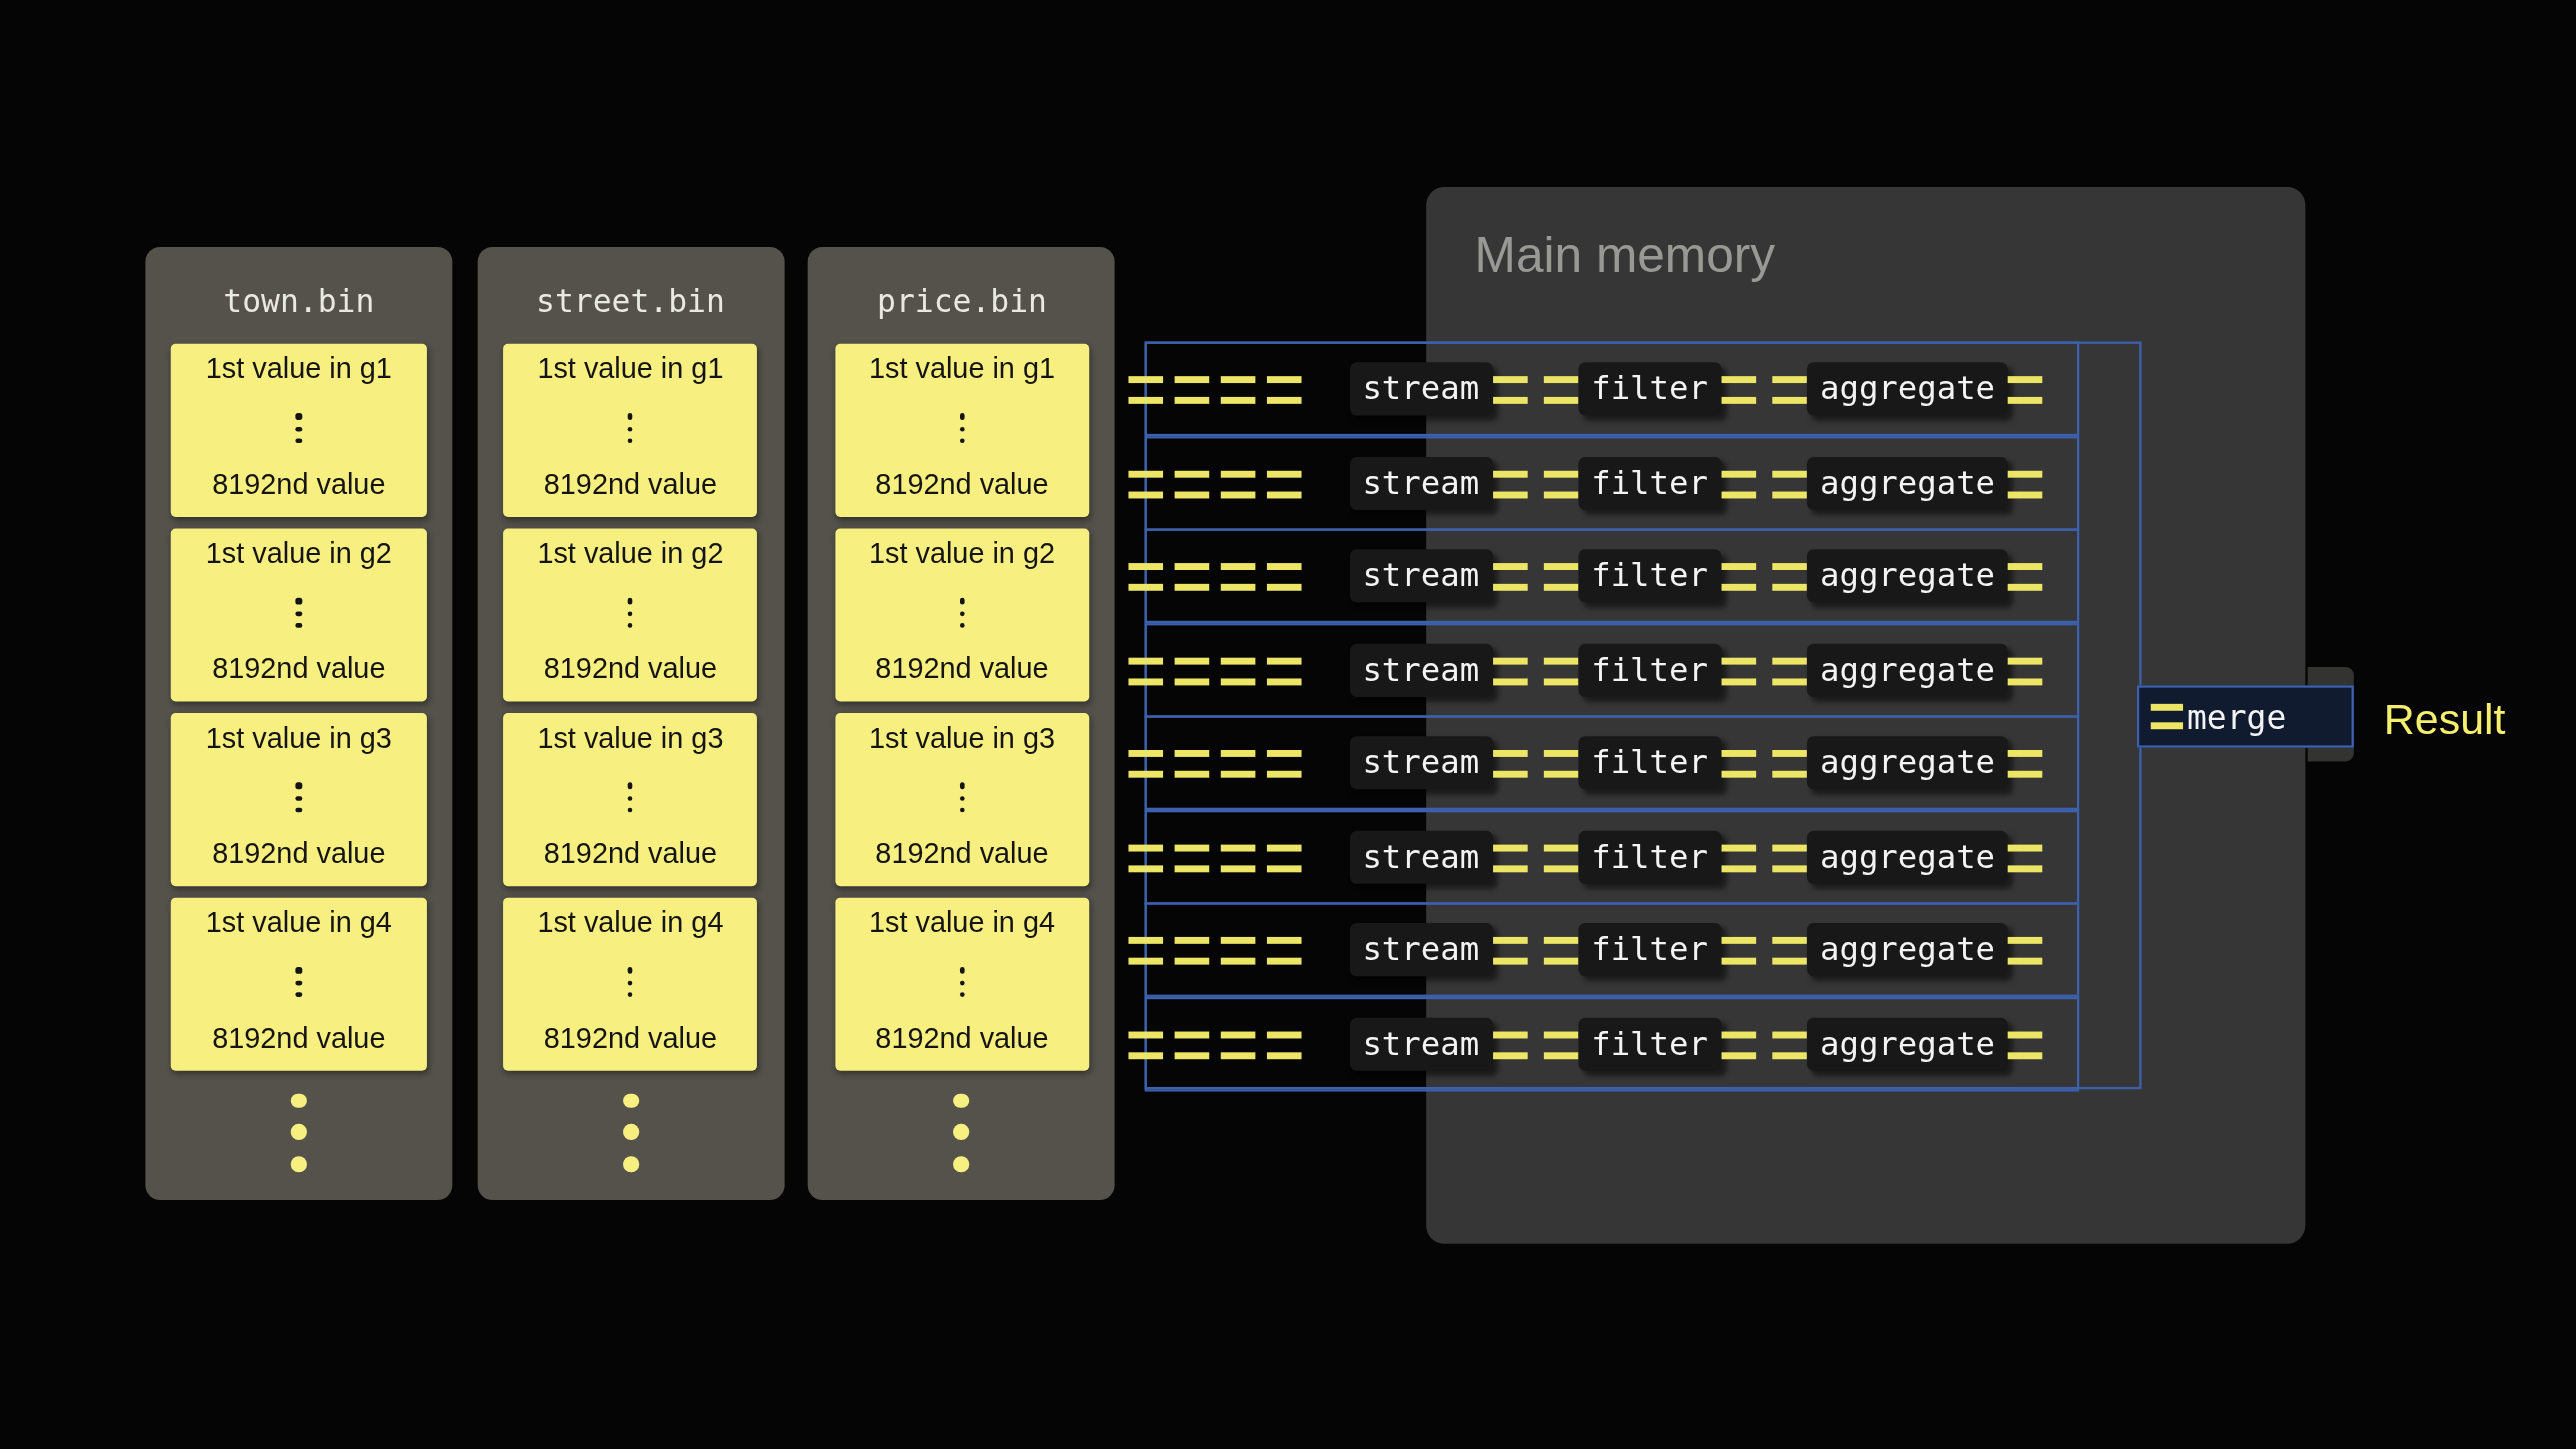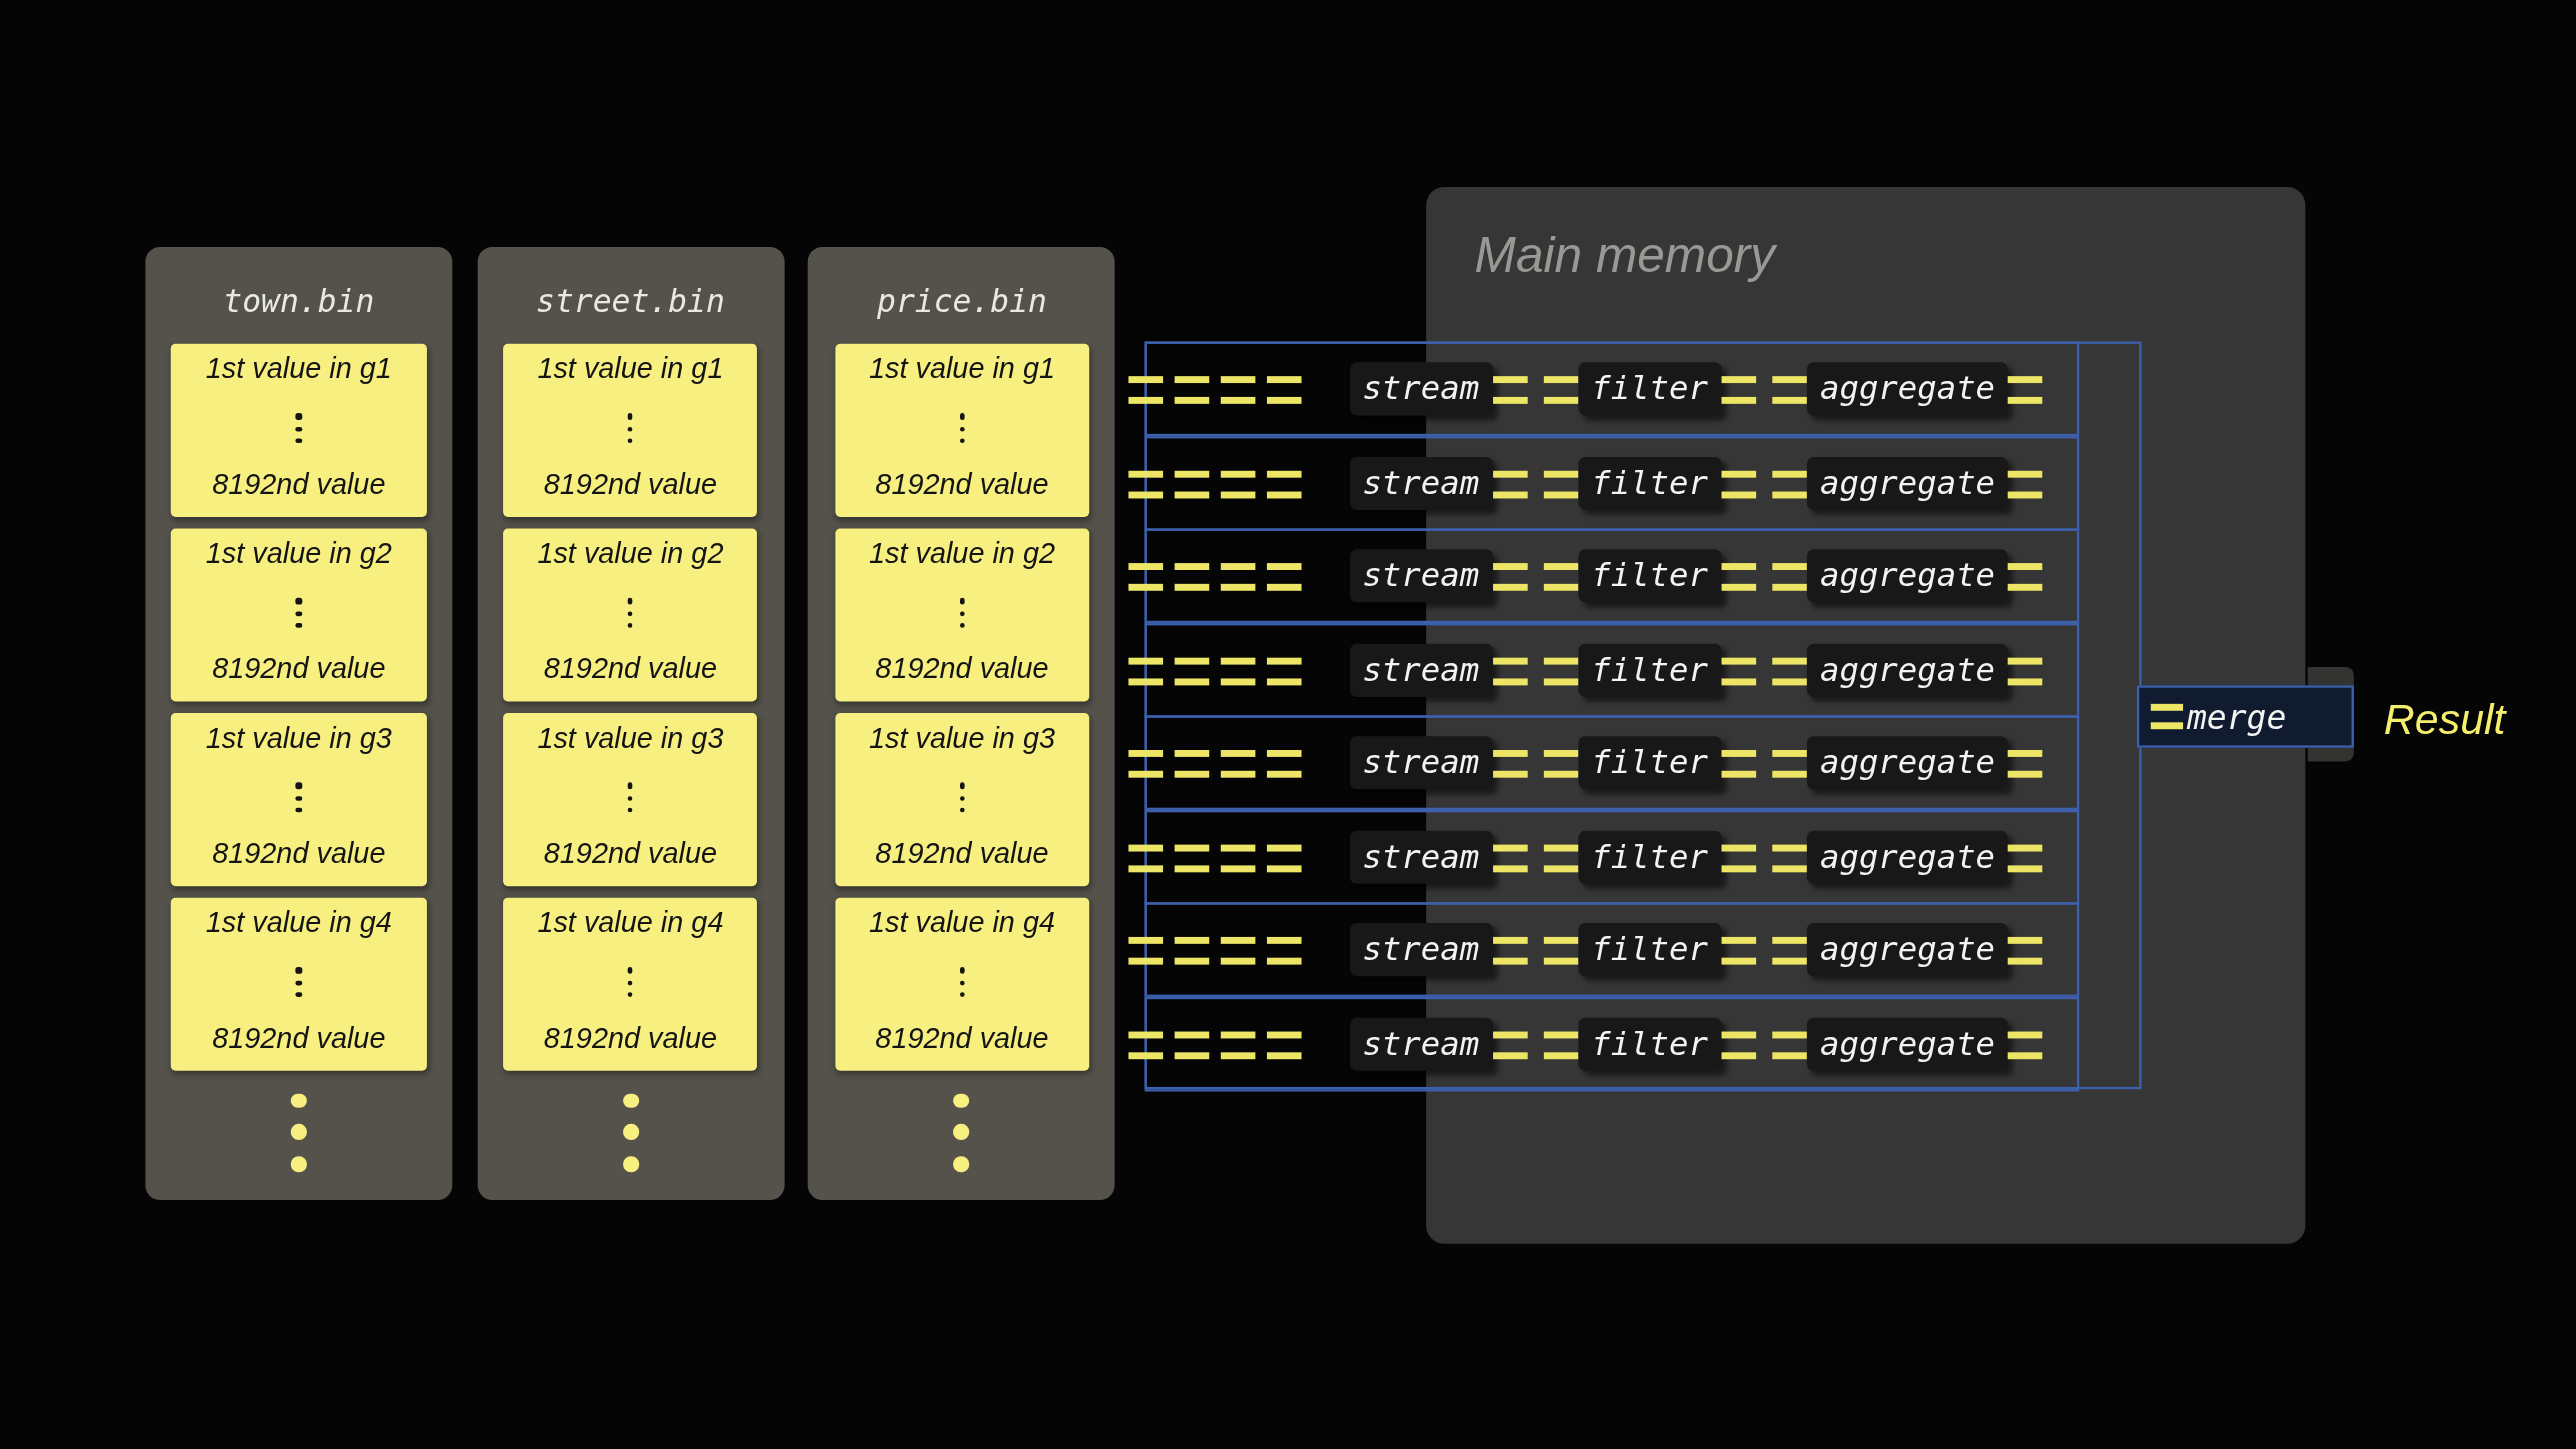--- a/index.html
+++ b/index.html
@@ -1,18 +1,18 @@
 <!DOCTYPE html>
 <html style="--background: #050505; --chunk-yellow: #f7ef7f; --equals-yellow: #ece566; --pipeline-blue: #3c60ab; --file-panel: #54524b; --memory-panel: #363636; --result-text: #f6ee6d;font-size:11.4px"><head>
 <meta charset="utf-8">
 <style>
   html,body{margin:0;padding:0;background:#050505;}
   *{box-sizing:border-box;}
   .viewport{position:relative;width:2576px;height:1449px;background:#050505;overflow:hidden;
-            font-family:"Liberation Sans",sans-serif;font-style:italic;}
+            font-family:"Liberation Sans",sans-serif;}
   .stage{position:absolute;left:0;top:0;width:1116px;height:628px;
          transform:scale(2.30769);transform-origin:0 0;}
 
   
   .files{position:absolute;left:63px;top:107px;display:flex;gap:10.7px;}
   .file-col{width:133px;height:413px;background:var(--file-panel,#54524b);
             border-radius:6.4px;position:relative;}
   .file-title{padding-top:15px;text-align:center;font-family:"DejaVu Sans Mono",monospace;
               font-size:13.6px;color:#e9e9e4;}
   .chunks{margin:10.7px 11.4px 0;display:flex;flex-direction:column;gap:5px;}

